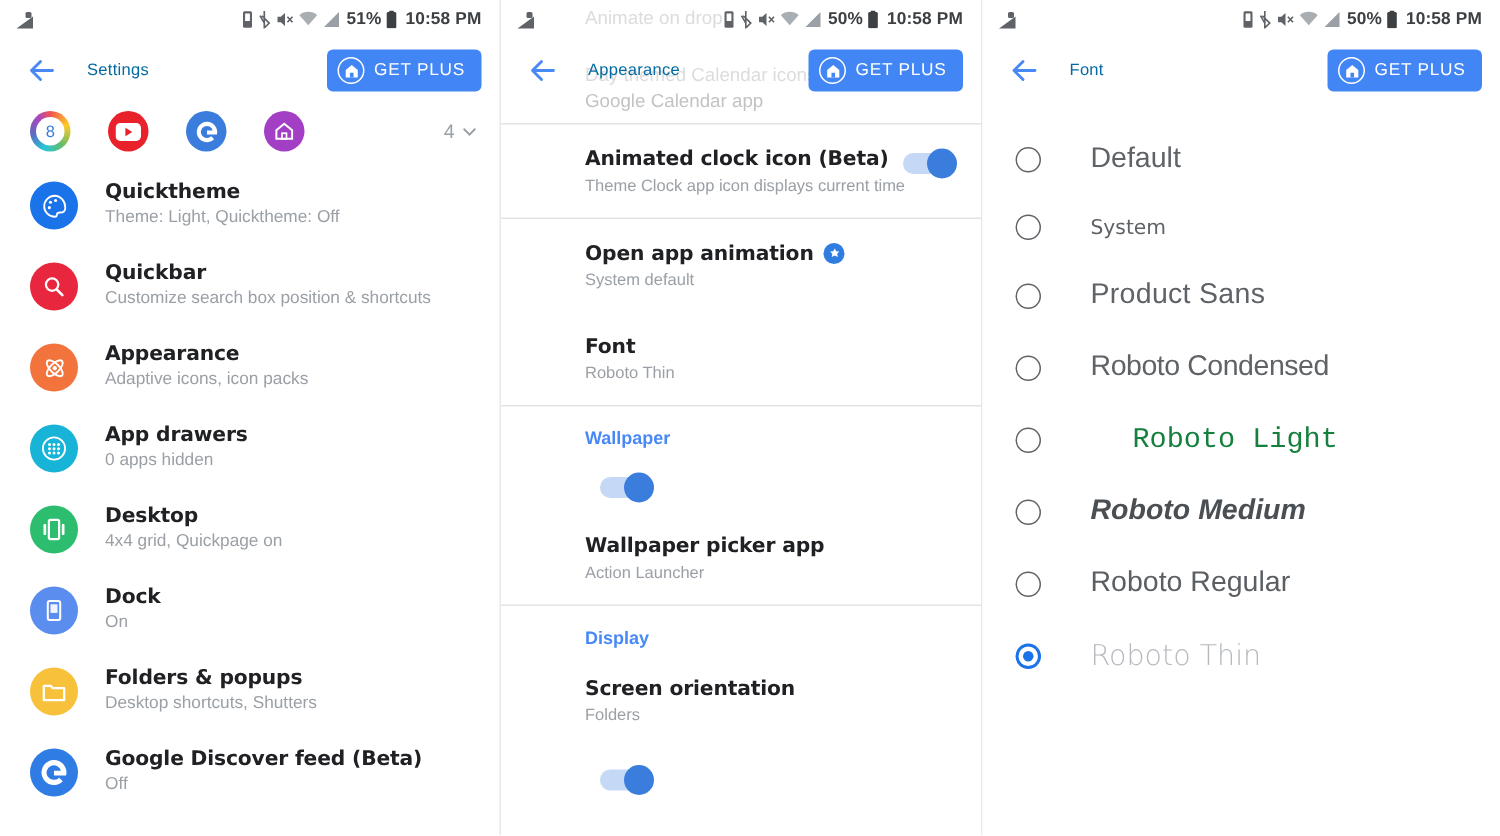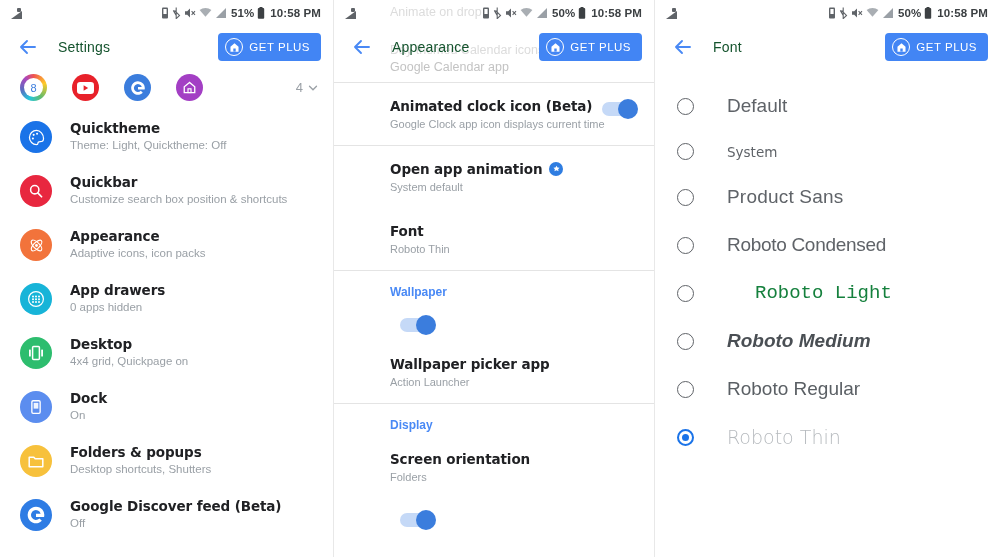--- a/index.html
+++ b/index.html
@@ -52,21 +52,21 @@
   
   .appbar {
     height: 42px; display: flex; align-items: center;
     padding-left: 16px; position: relative; z-index: 5; background: transparent;
   }
   .back-arrow {
     width: 24px; height: 24px; flex: none; position: relative; cursor: pointer;
   }
   .back-arrow svg { display: block; }
   .appbar-title {
-    margin-left: 18px; font-size: 14px; color: #14532d;
+    margin-left: 18px; font-size: 11px; color: #0369a1;
     font-family: "Liberation Sans", sans-serif; letter-spacing: .2px;
   }
   .getplus {
     margin-left: auto; margin-right: 12px;
     background: #4285f4; color: #fff; border: none; border-radius: 4px;
     height: 28px; display: flex; align-items: center; gap: 6px;
     padding: 0 11px 0 7px; cursor: pointer;
   }
   .gp-icon {
     width: 18px; height: 18px; border-radius: 50%;
@@ -455,21 +455,21 @@
     <div class="ghost ghost-c">Google Calendar app</div>
 
     <div class="alist">
       <div class="top-rule" style="margin-top:14px"></div>
 
       <div class="arow">
         <div class="arow-txt">
           <div class="arow-title">
               <span>Animated clock icon (Beta)</span>
             </div>
-          <div class="arow-sub">Google Clock app icon displays current time</div>
+          <div class="arow-sub">Theme Clock app icon displays current time</div>
         </div>
         <div class="toggle"></div>
       </div>
 
       <div class="sec-rule"></div>
 
       <div class="arow">
         <div class="arow-txt">
           <div class="arow-title">
             <span>Open app animation</span>

